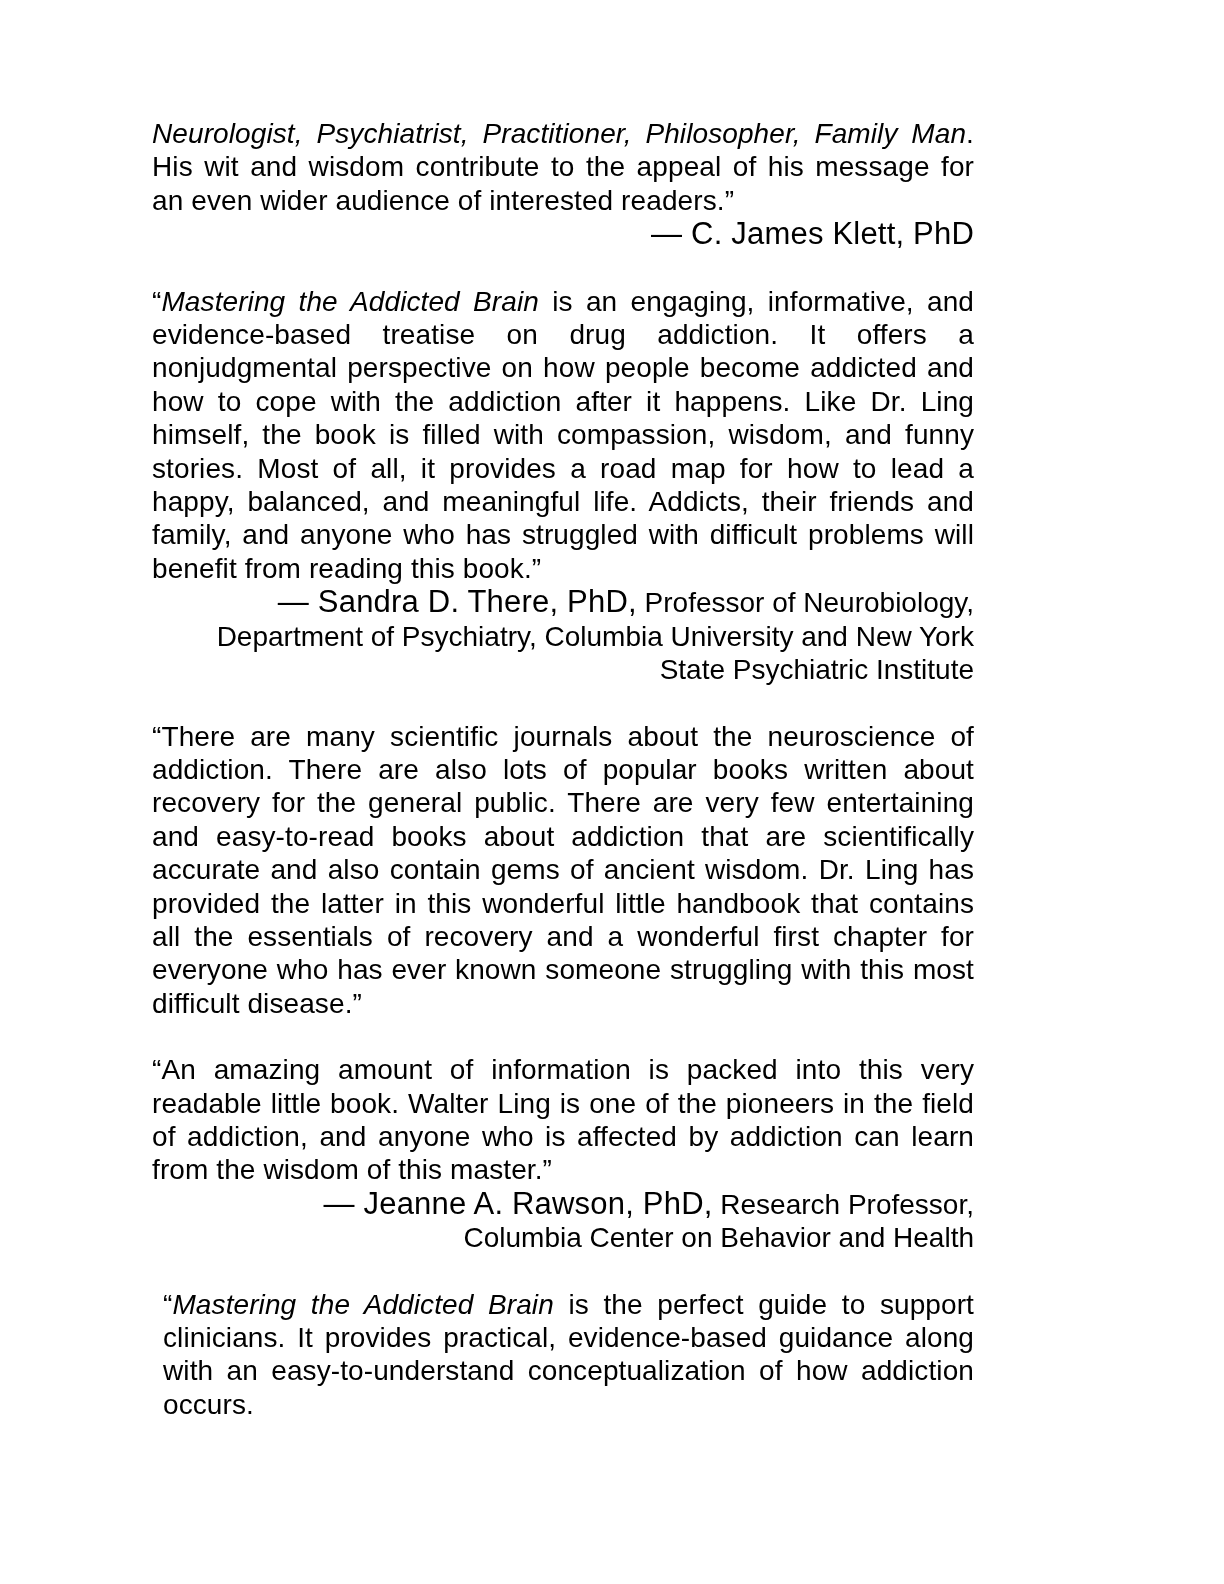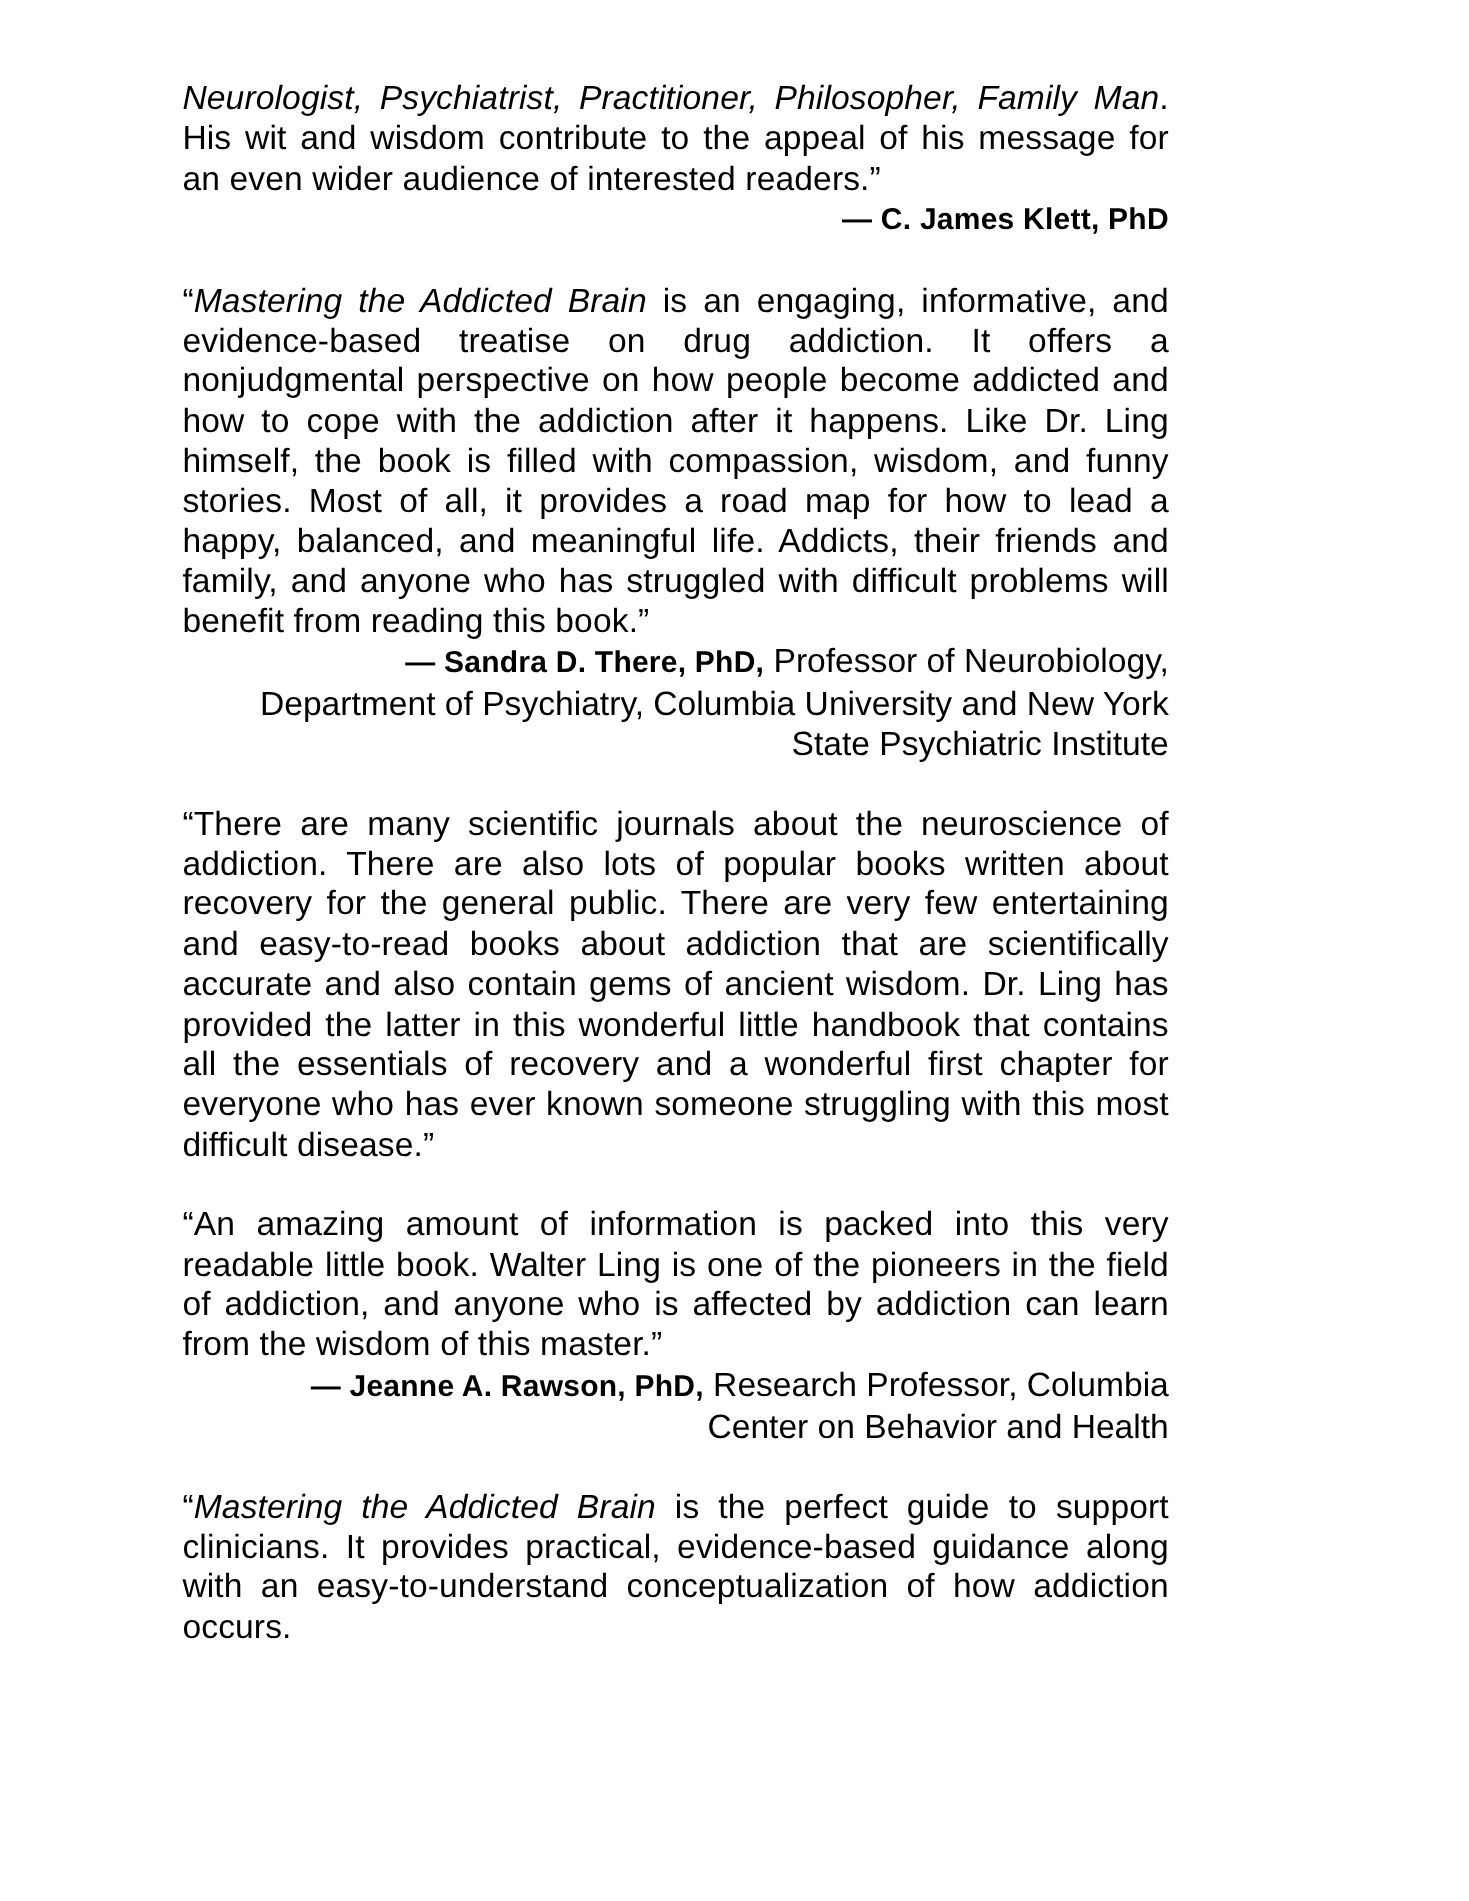--- a/index.html
+++ b/index.html
@@ -11,49 +11,50 @@
     width: 1224px;
     height: 1584px;
     font-family: "Liberation Sans", "DejaVu Sans", sans-serif;
     color: #000000;
     overflow: hidden;
   }
   .page {
     box-sizing: border-box;
     width: 1132px;
     height: 1584px;
-    padding: 65px 158px 40px 152px;
+    padding: 117px 158px 40px 152px;
     background: #ffffff;
   }
   .block {
     margin: 0 0 33px 0;
   }
   .quote {
     margin: 0;
     font-size: 28px;
     line-height: 33.4px;
     text-align: justify;
     letter-spacing: 0.1px;
   }
   .quote .it {
     font-style: italic;
   }
   .justify-all {
     text-align-last: justify;
+    margin-left: 11px;
   }
   .attr {
     margin: 0;
     padding-left: 52px;
     font-size: 28px;
     line-height: 33.4px;
     text-align: right;
   }
   .attr .name {
-    font-weight: 700;
-    font-size: 25px;
+    font-weight: 400;
+    font-size: 31px;
     letter-spacing: 0.2px;
   }
 </style>
 </head>
 <body>
 
 <div class="page">
 
   <div class="block">
     <p class="quote"><span></span><span class="it">Neurologist, Psychiatrist, Practitioner, Philosopher, Family Man</span><span>. His wit and wisdom contribute to the appeal of his message for an even wider audience of interested readers.”</span></p>

